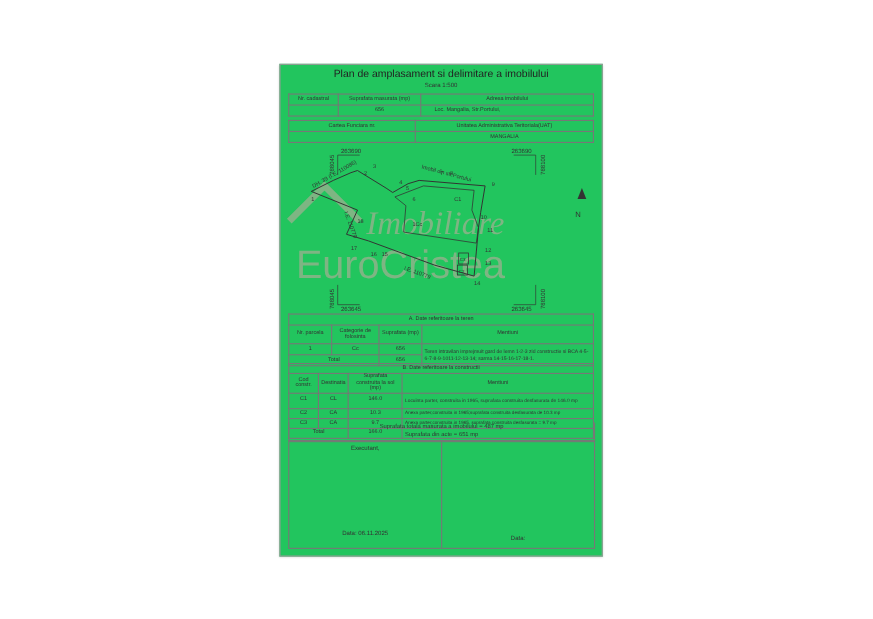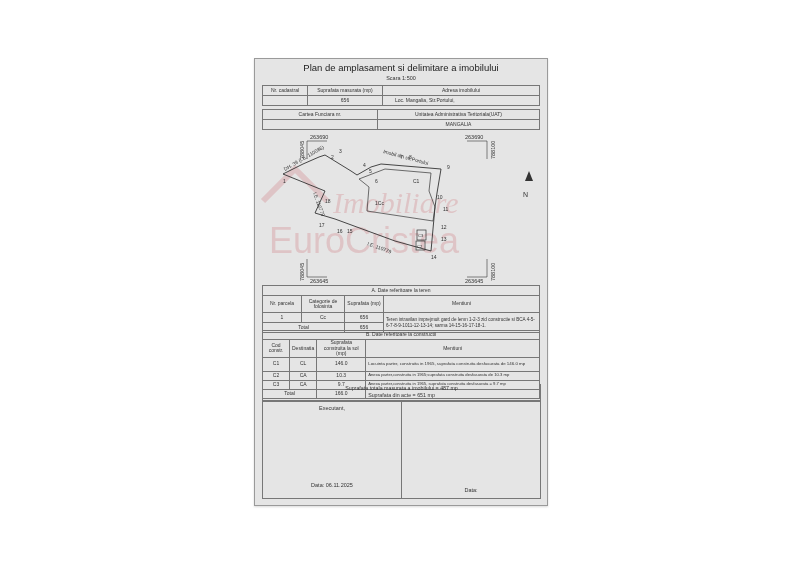--- a/index.html
+++ b/index.html
@@ -1,19 +1,19 @@
 <!DOCTYPE html>
 <html><head>
 <meta charset="utf-8">
 <style>
   html, body { margin:0; padding:0; }
   body { width:794px; height:563px; background:#ffffff; position:relative; overflow:hidden;
          font-family:"Liberation Sans", sans-serif; color:#222; }
   .page { position:absolute; left:254px; top:58px; width:292px; height:446px;
-          border:1px solid #9a9a9a; box-shadow:0 1px 2px rgba(0,0,0,0.15); background:#e5e5e5; }
+          border:1px solid #9a9a9a; box-shadow:0 1px 2px rgba(0,0,0,0.15); background:#22c55e; }
   .title { position:absolute; left:0; right:0; top:3px; text-align:center; font-size:9.5px; color:#222; }
   .scale { position:absolute; left:0; right:0; top:16px; text-align:center; font-size:5.5px; color:#333; }
   table { border-collapse:collapse; position:absolute; font-size:5px; color:#333; }
   td { border:0.8px solid #777; padding:0 2px; text-align:center; height:9px; line-height:1.1; }
   .left { text-align:left; }
   .hdr-tbl { left:7px; top:26px; width:278px; }
   .hdr-tbl2 { left:7px; top:50px; width:278px; }
   .plan { position:absolute; left:0; top:72px; width:292px; height:160px; }
   .a-tbl { left:7px; top:226px; width:278px; }
   .b-tbl { left:7px; top:271px; width:278px; }

